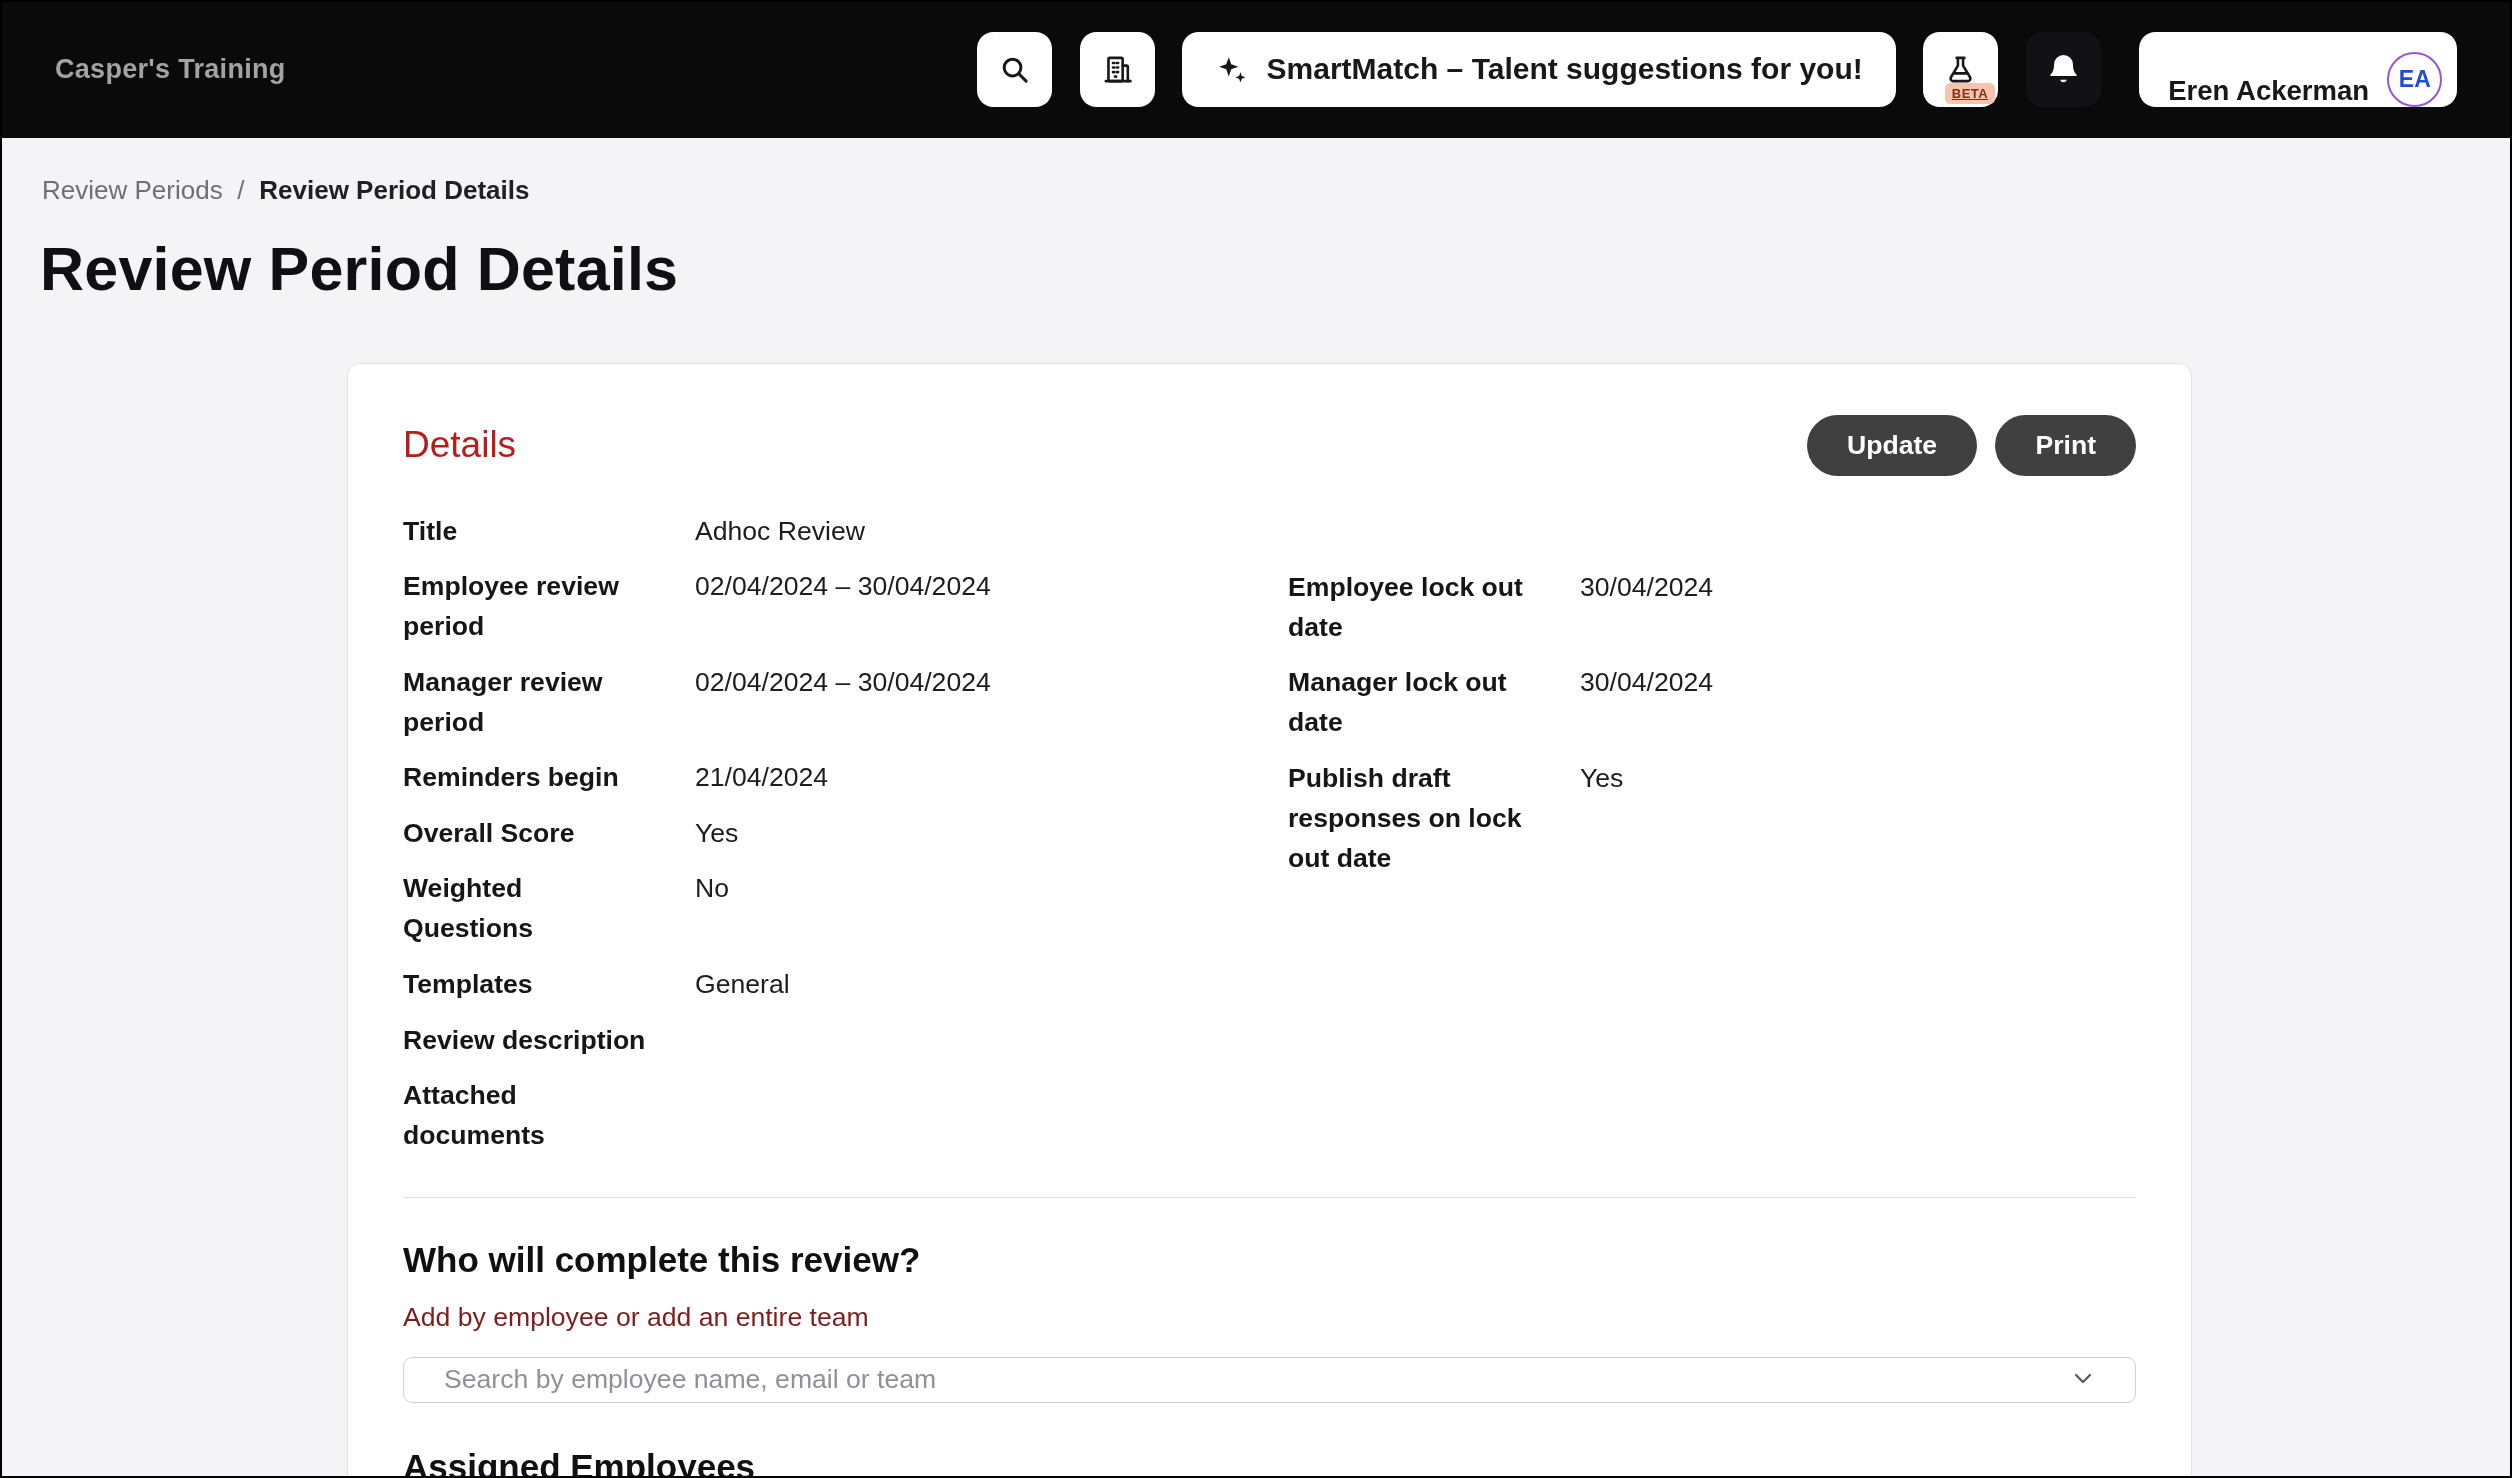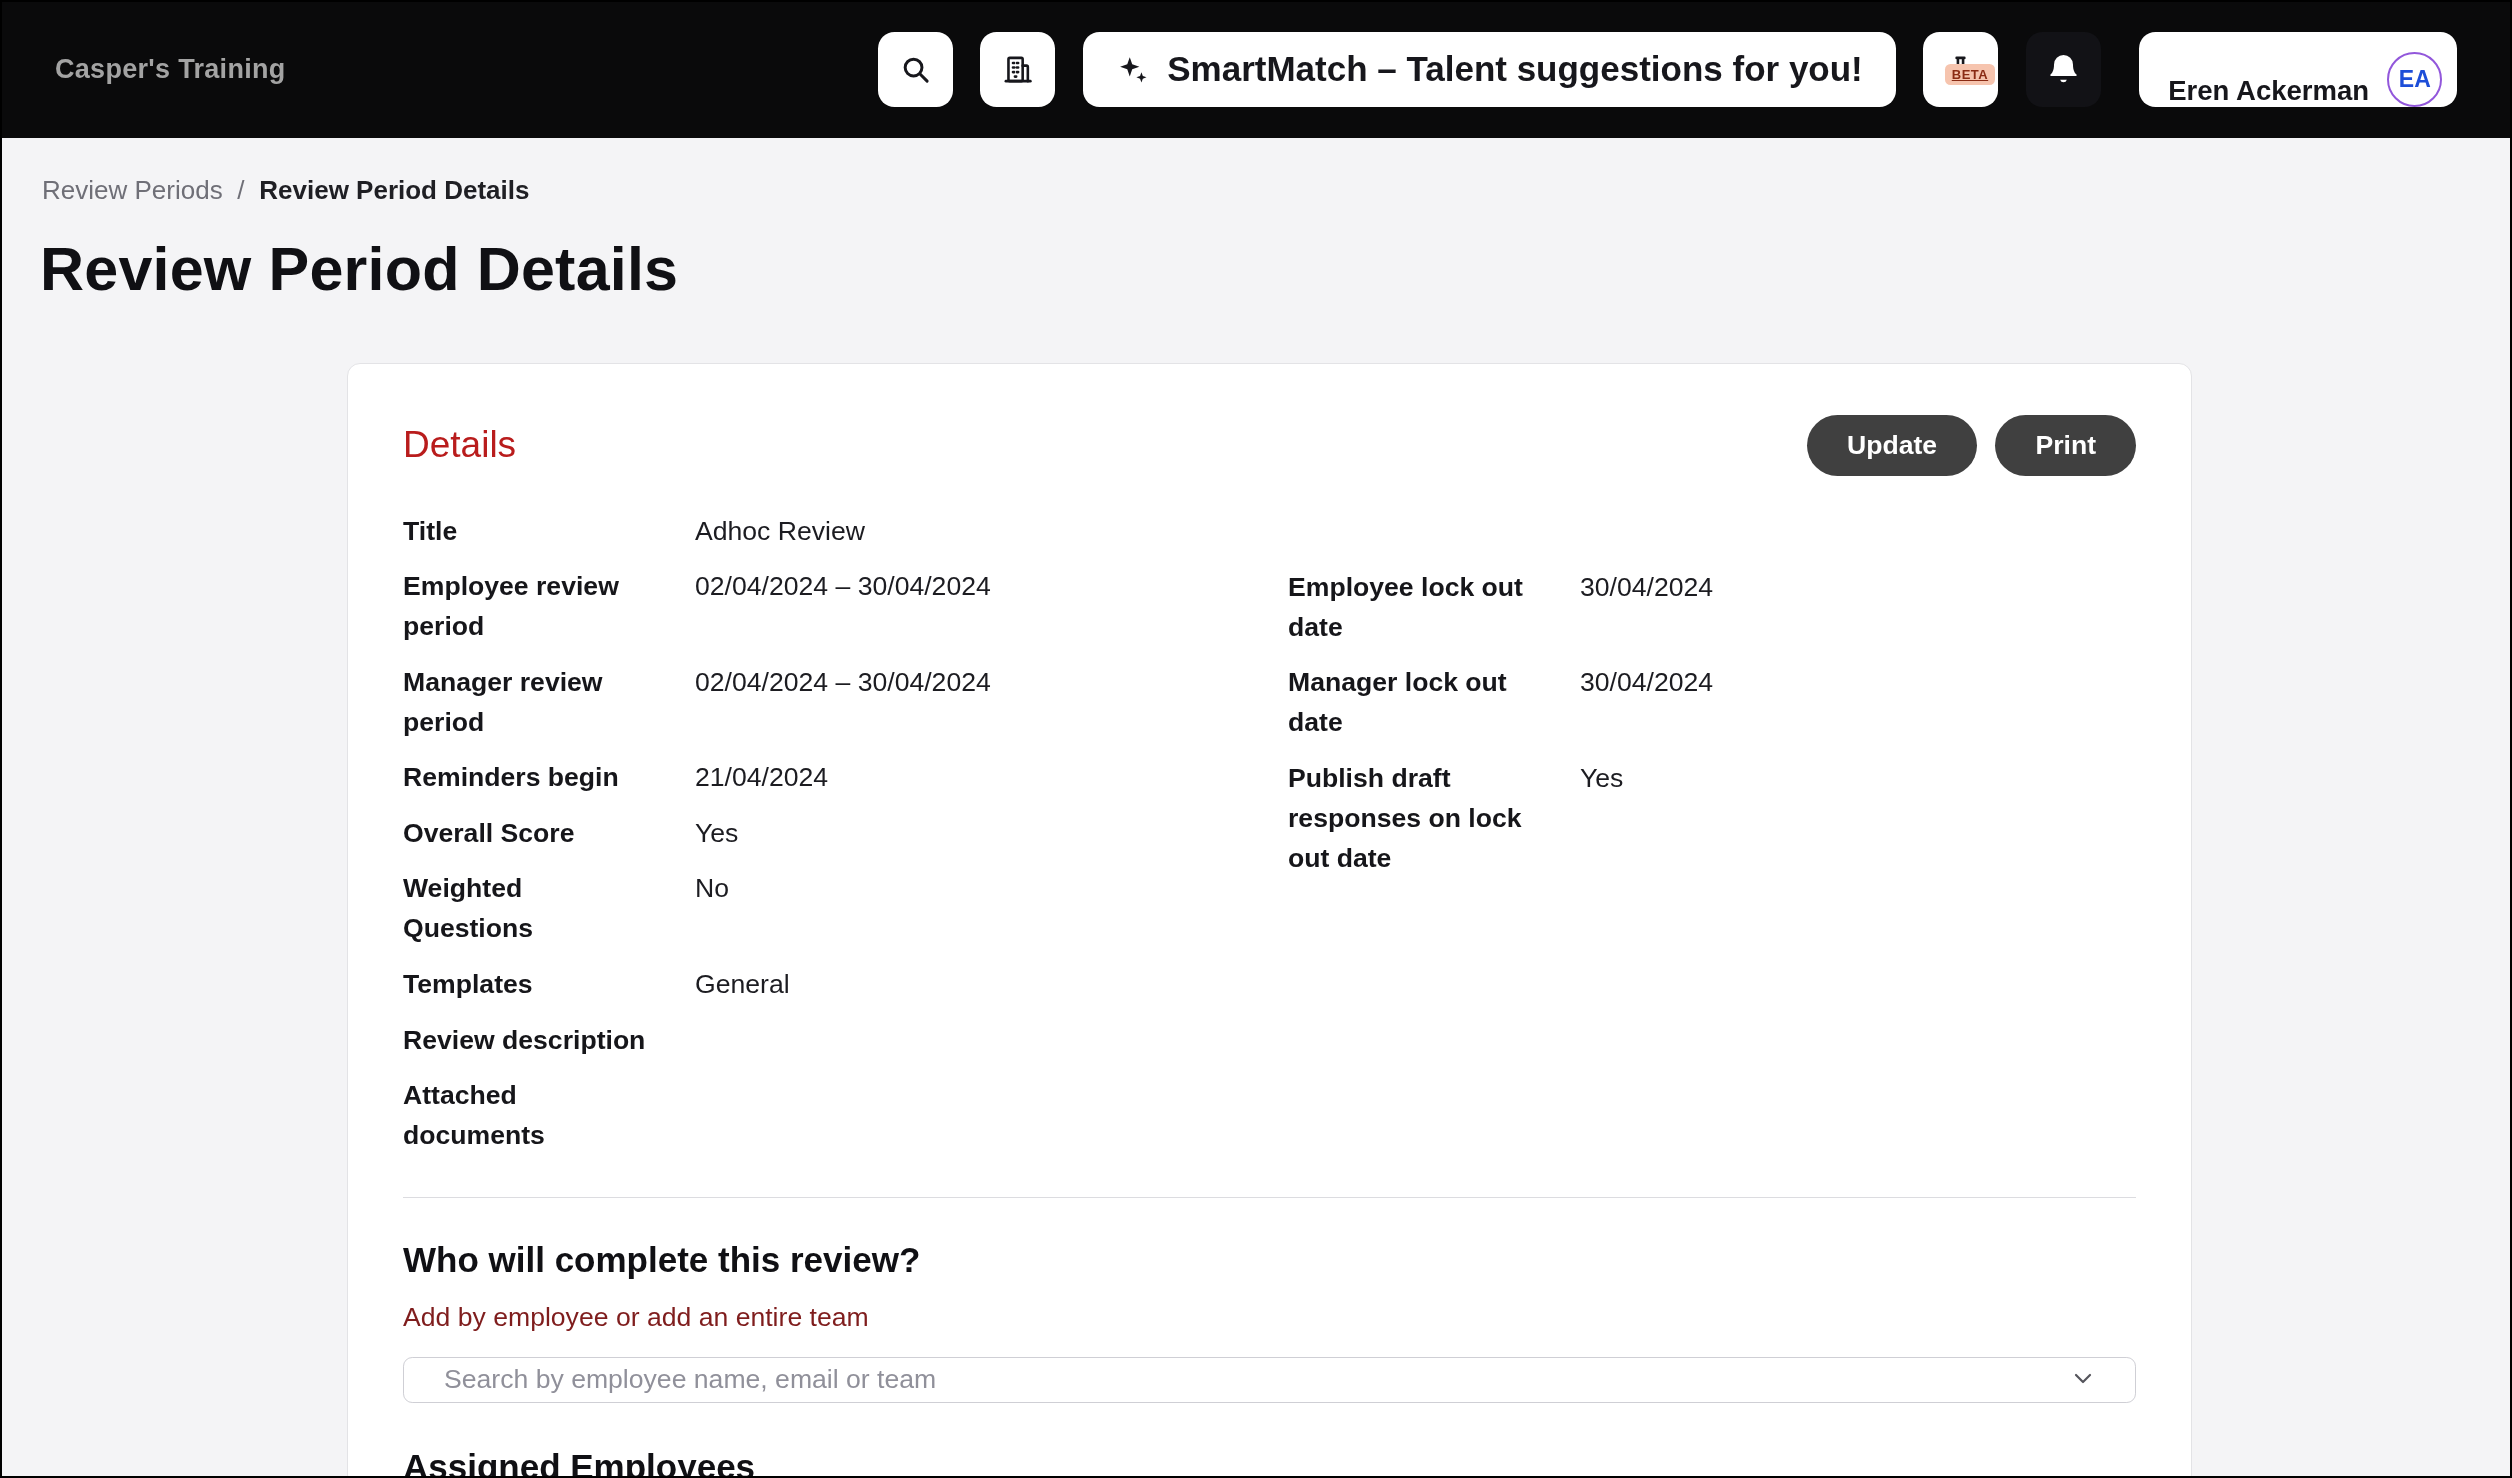--- a/index.html
+++ b/index.html
@@ -7,23 +7,23 @@
     font-family:"Liberation Sans","DejaVu Sans",sans-serif; color:#1c1c21; }
   .frame { position:fixed; inset:0; border:2.8px solid #000; pointer-events:none; z-index:99; }
 
   
   .topbar { height:138px; background:#0a0a0b; display:flex; align-items:center; padding:0 55px; }
   .app-title { color:#a3a3a3; font-size:27px; font-weight:700; letter-spacing:0.3px; }
   .topbar-right { margin-left:auto; display:flex; align-items:center; gap:27.5px; }
   .icon-btn { height:75px; min-width:75px; border-radius:16.5px; background:#fff;
     display:flex; align-items:center; justify-content:center; cursor:pointer; border:none; }
   .icon-btn svg { display:block; }
-  .smartmatch { padding:0 33px; gap:18.3px; font-weight:700; font-size:35px; color:#17171c; }
+  .smartmatch { padding:0 33px; gap:18.3px; font-weight:700; font-size:30px; color:#17171c; }
   .flask-btn { position:relative; }
-  .beta-badge { position:absolute; bottom:22px; right:3.7px; background:#f6c4ae; color:#8a2b14;
+  .beta-badge { position:absolute; bottom:3px; right:3.7px; background:#f6c4ae; color:#8a2b14;
     font-size:13px; font-weight:800; padding:2.8px 6.4px; border-radius:5.5px; letter-spacing:0.5px;text-decoration:underline; }
   .bell-btn { background:#121216; }
   .profile { background:#fff; border-radius:16.5px; height:75px; padding:0 14.7px 0 29px;
     display:flex; align-items:flex-end; gap:18.3px; font-weight:700; font-size:27.5px; color:#17171c;
     margin-left:11px; cursor:pointer; border:none; }
   .avatar { width:55px; height:55px; border-radius:50%; border:2.8px solid #9257db; color:#1d4ed8;
     font-size:23px; font-weight:600; display:flex; align-items:center; justify-content:center; background:#fff; }
 
   
   .breadcrumb { padding:37px 4px 0 42px; font-size:26px; display:flex; gap:14.7px; align-items:center; }

